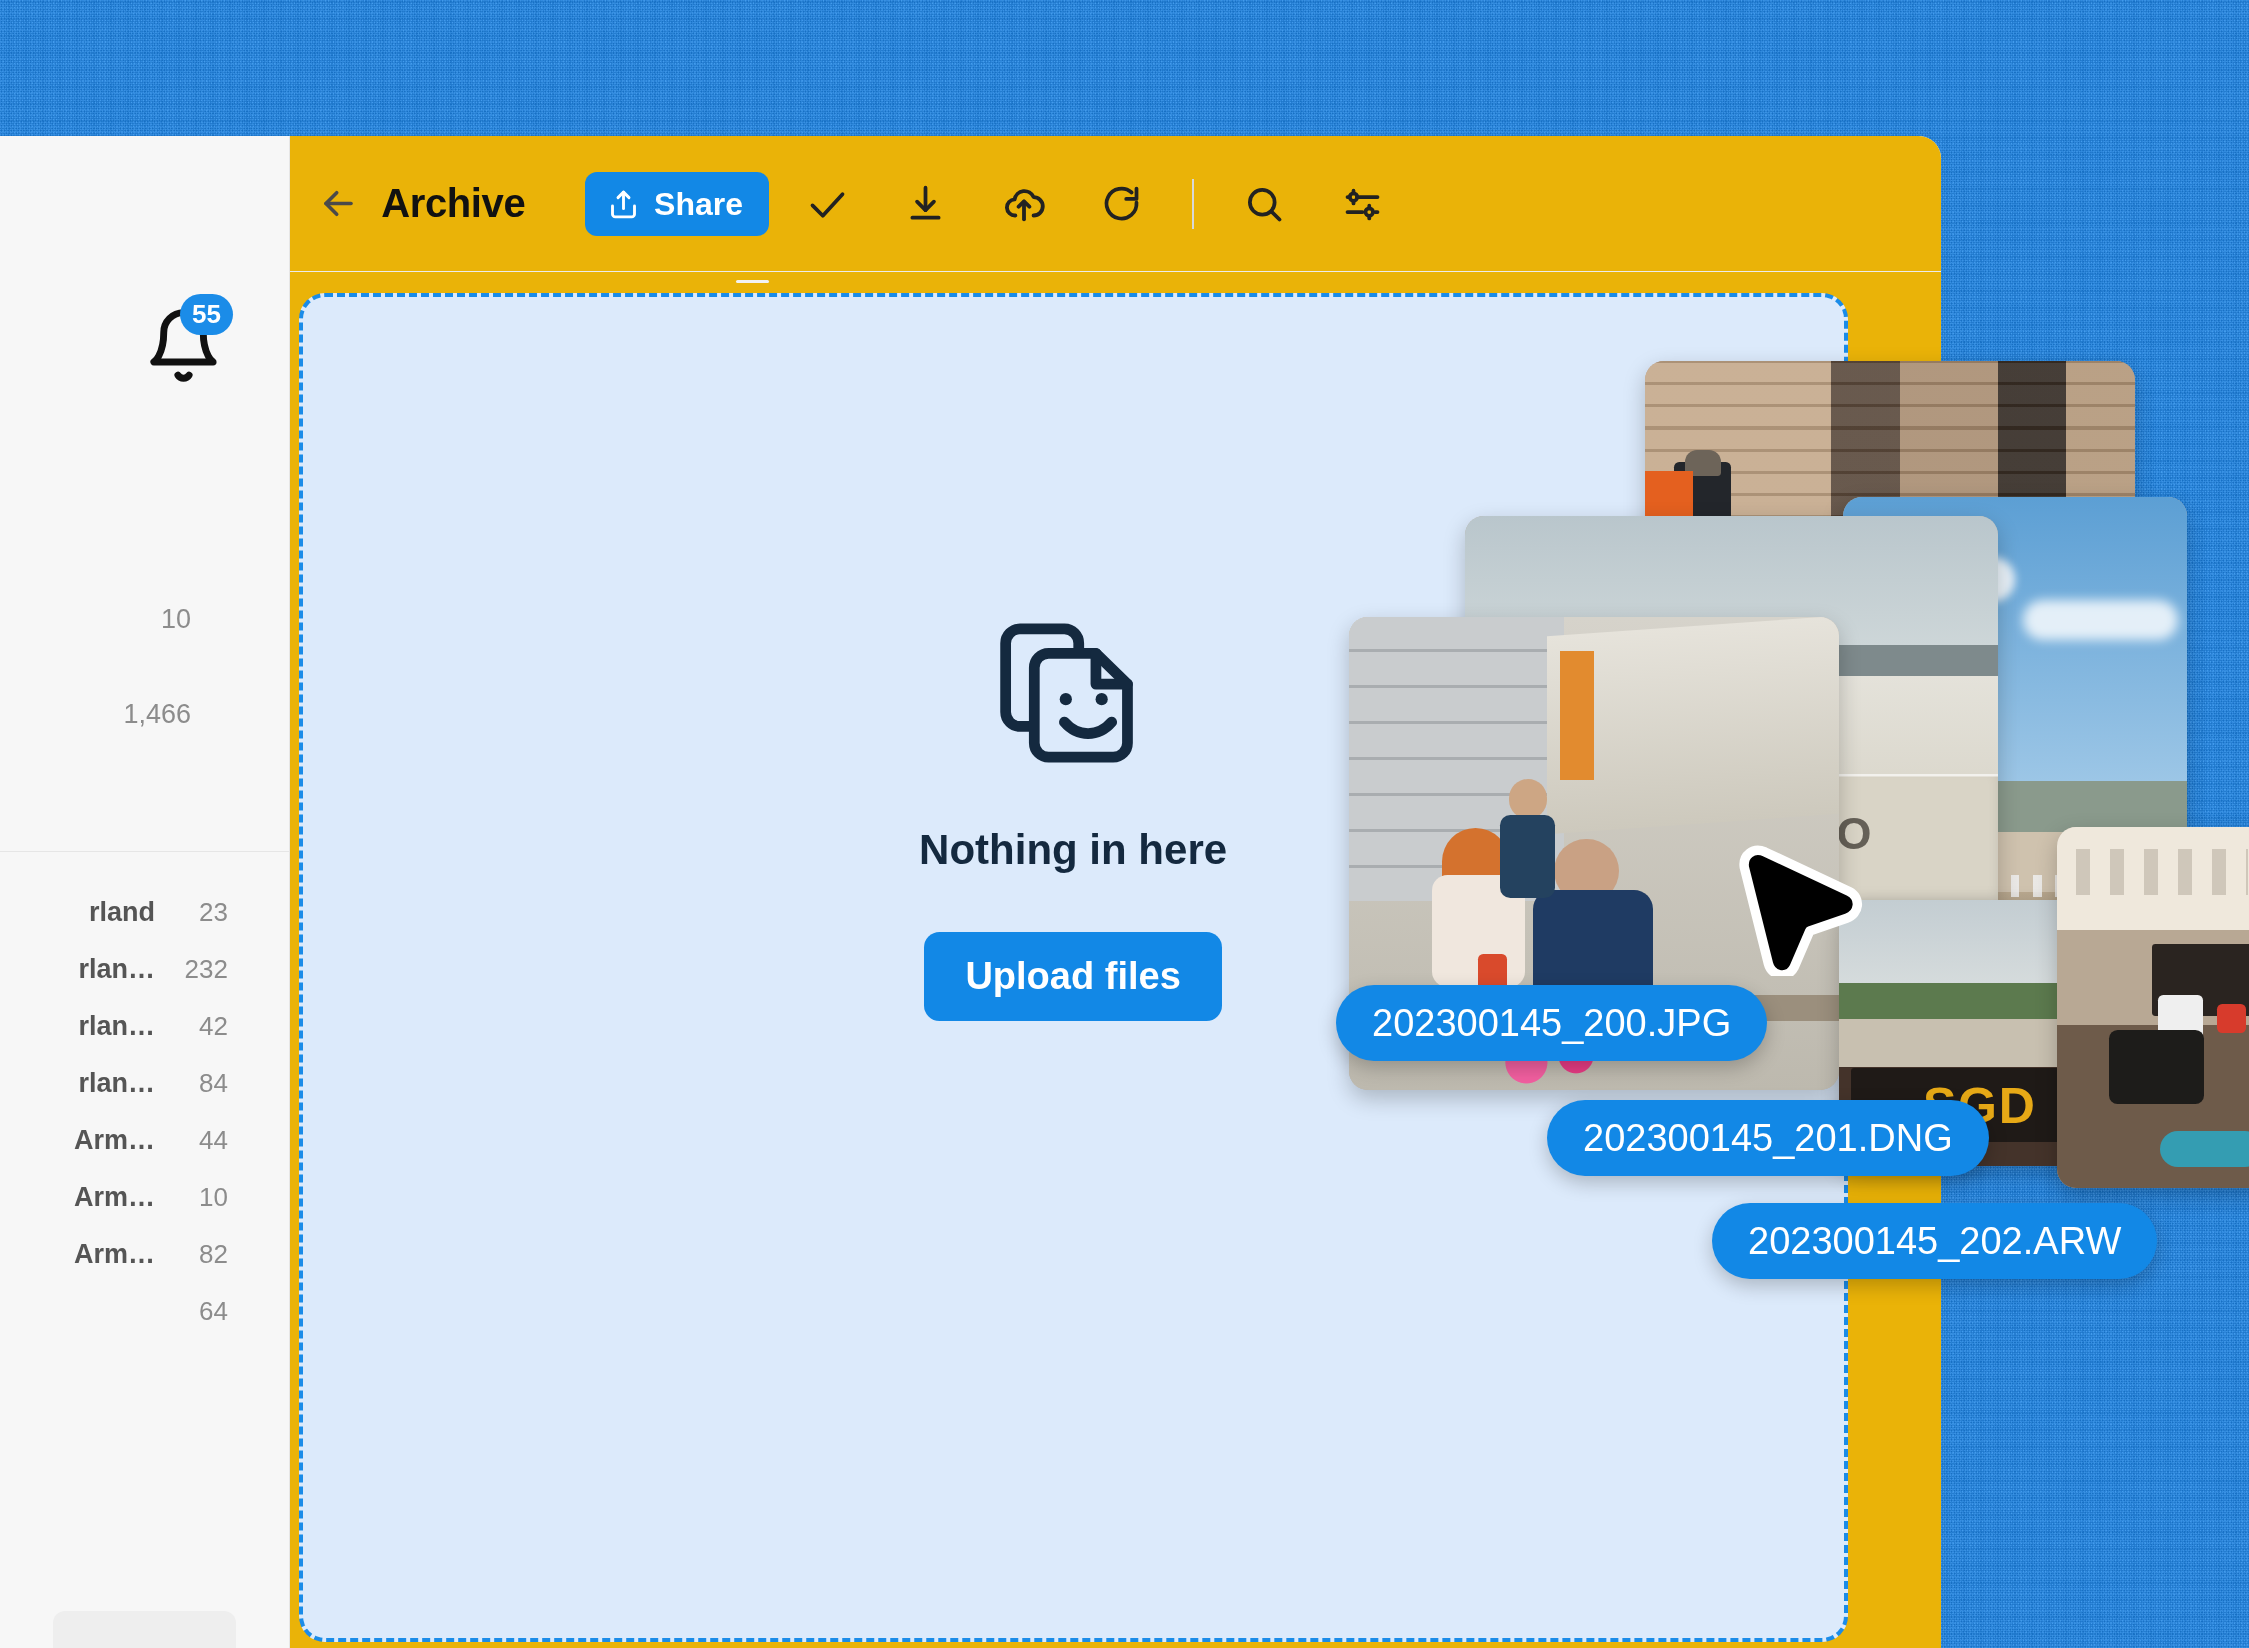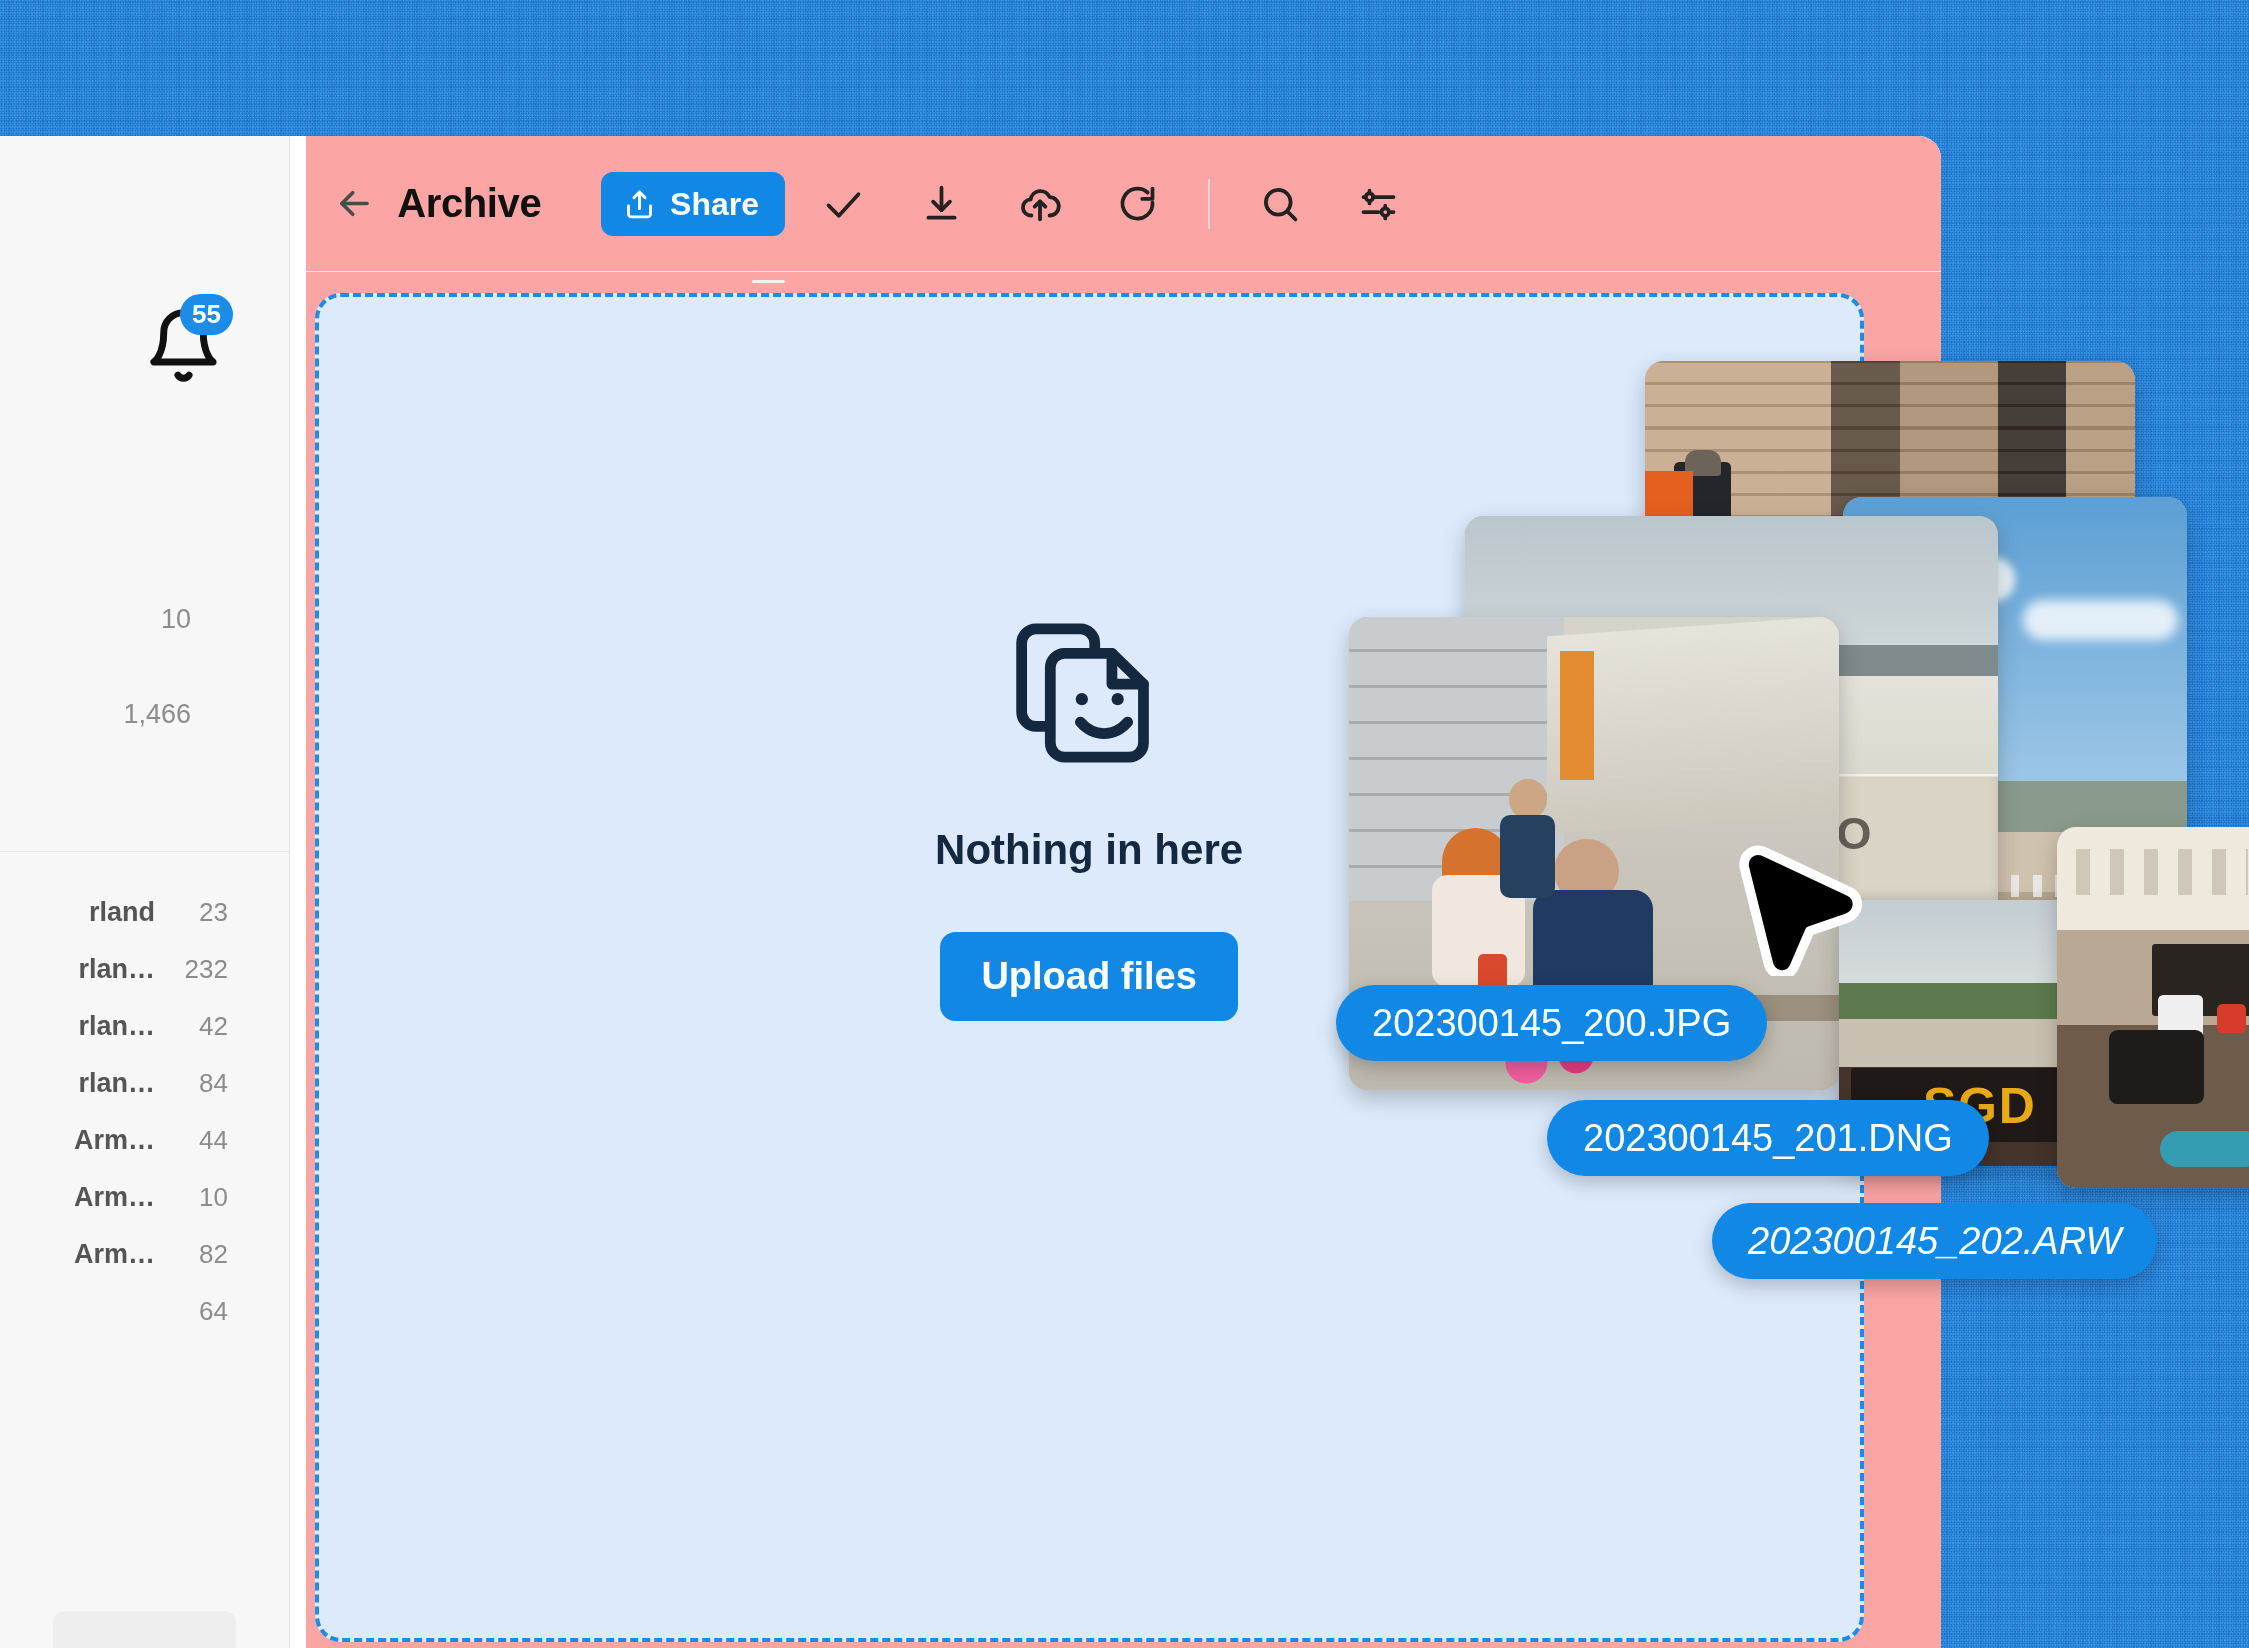--- a/index.html
+++ b/index.html
@@ -84,23 +84,23 @@
     white-space: nowrap;
   }
   #side-ghost {
     position: absolute; left: 53px; top: 1475px;
     width: 183px; height: 52px;
     background: #eeeeee; border-radius: 12px;
   }
 
   
   #content {
-    position: absolute; left: 306px; top: 0;
+    position: absolute; left: 290px; top: 0;
     right: 0; height: 100%;
-    background: #fca5a5;
+    background: #eab308;
   }
 
   
   #toolbar {
     position: absolute; left: 0; top: 0;
     width: 100%; height: 136px;
     border-bottom: 0.9px solid #ececec;
     display: flex; align-items: center;
   }
   #back-btn {
@@ -444,15 +444,15 @@
     <div style="position:absolute;left:52px;top:203px;width:95px;height:74px;background:#1d1c1a;border-radius:8.6px;"></div>
     <div style="position:absolute;left:103px;top:304px;width:103px;height:36px;background:#2aa9c4;border-radius:19px;opacity:.85;"></div>
   </div>
 
   <svg id="cursor" width="129" height="138" viewBox="0 0 150 160">
     <path d="M12 34 C 10 20, 22 10, 36 16 L 134 62 C 148 69, 146 88, 131 93 L 88 108 L 70 150 C 63 164, 44 161, 40 146 Z" fill="#000" stroke="#fff" stroke-width="11" stroke-linejoin="round"></path>
   </svg>
 
   <div class="pill" style="left:1336px; top:975px;">202300145_200.JPG</div>
   <div class="pill" style="left:1547px; top:1090px;">202300145_201.DNG</div>
-  <div class="pill" style="left:1712px; top:1193px;font-style:italic;">202300145_202.ARW</div>
+  <div class="pill" style="left:1712px; top:1193px;">202300145_202.ARW</div>
 </div>
 
 
 </body></html>

